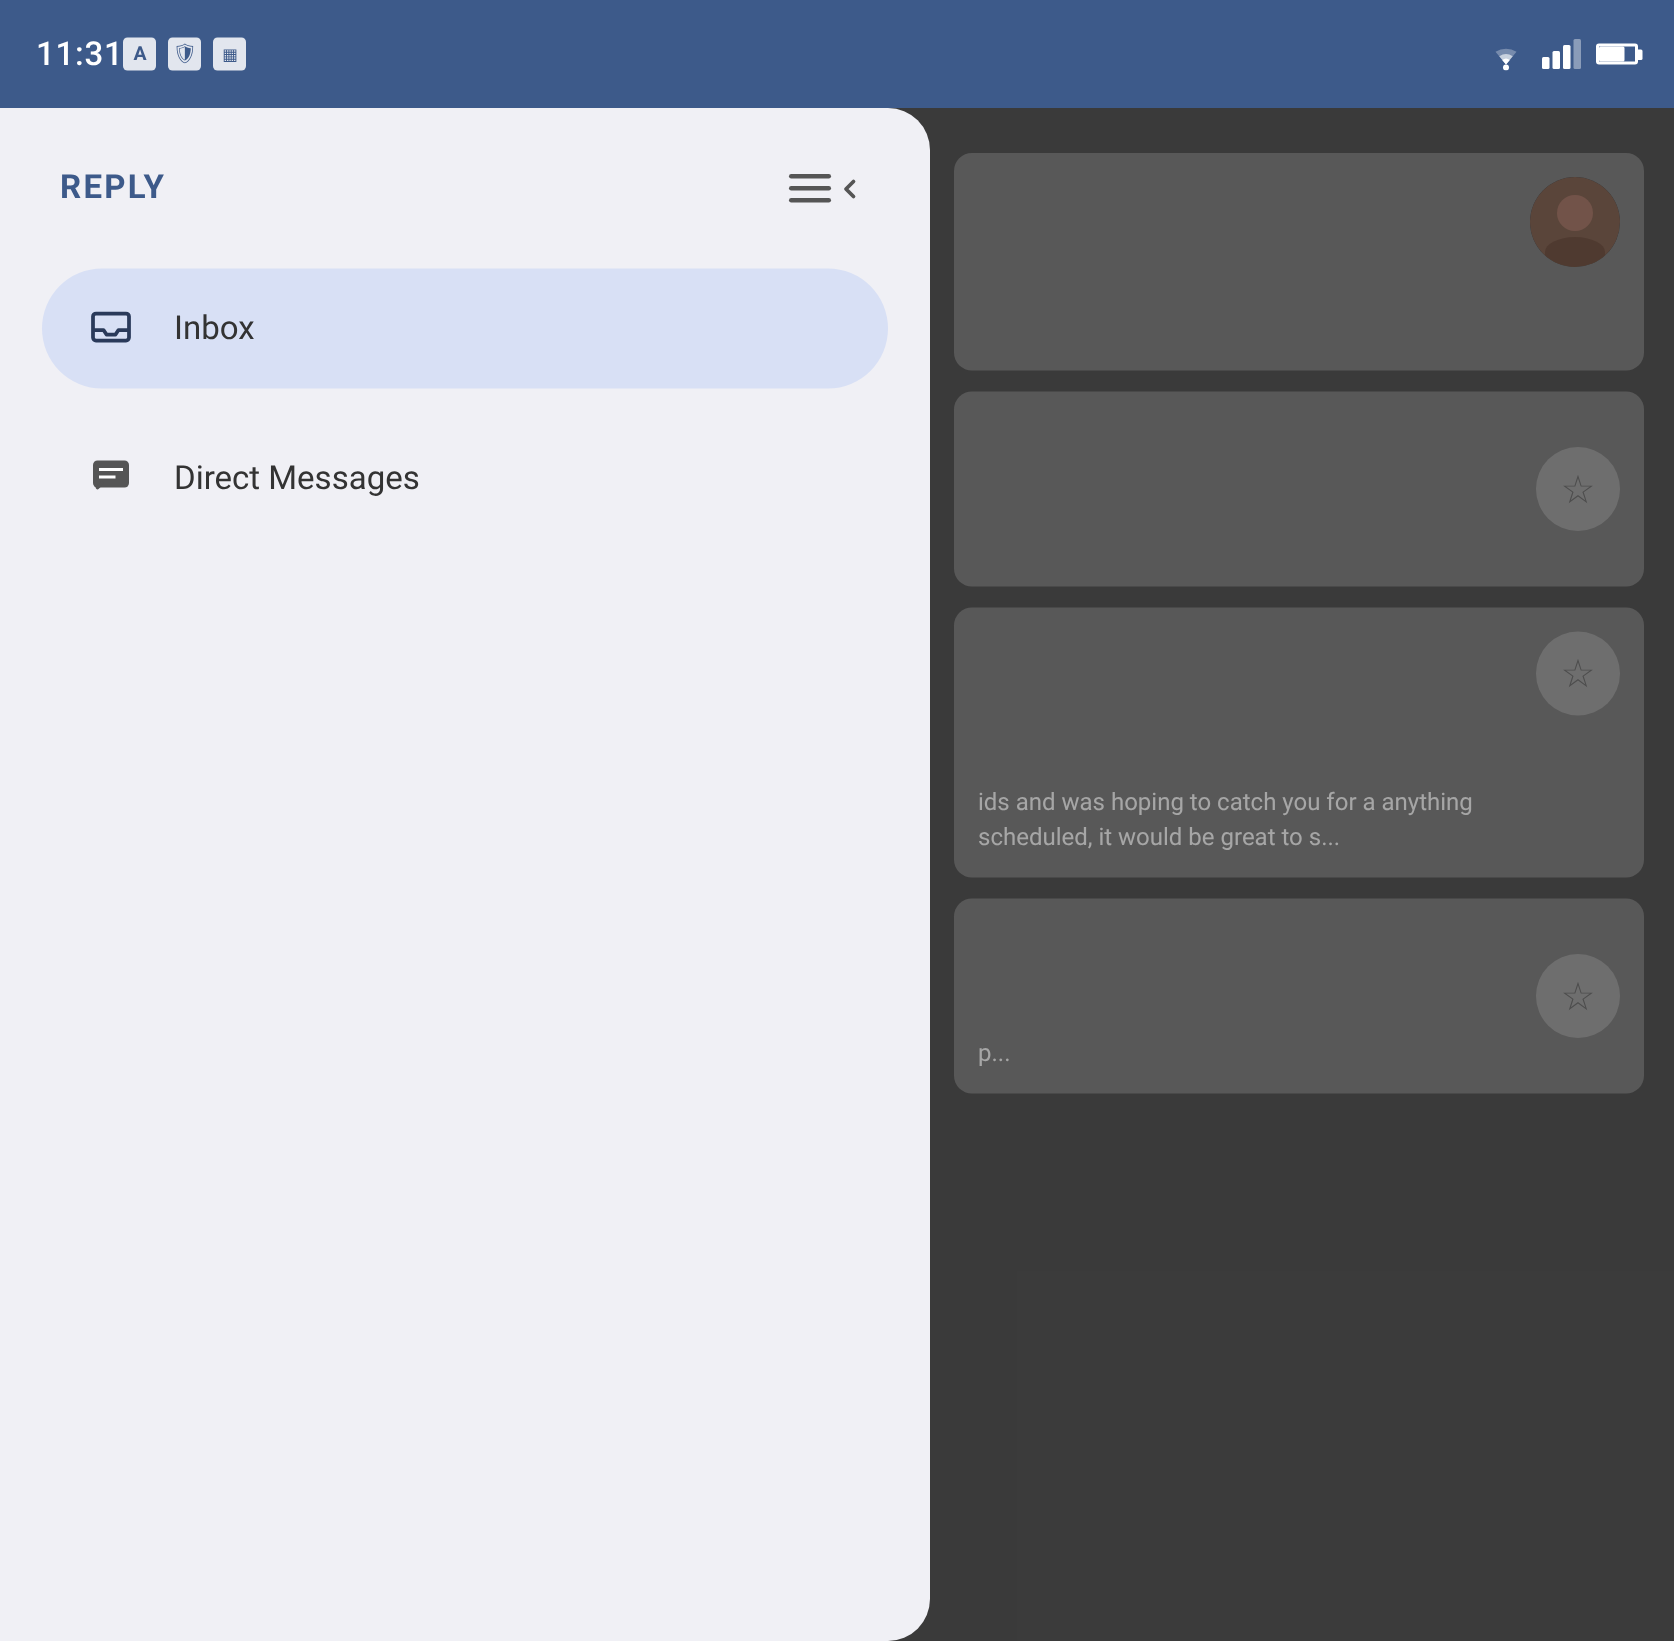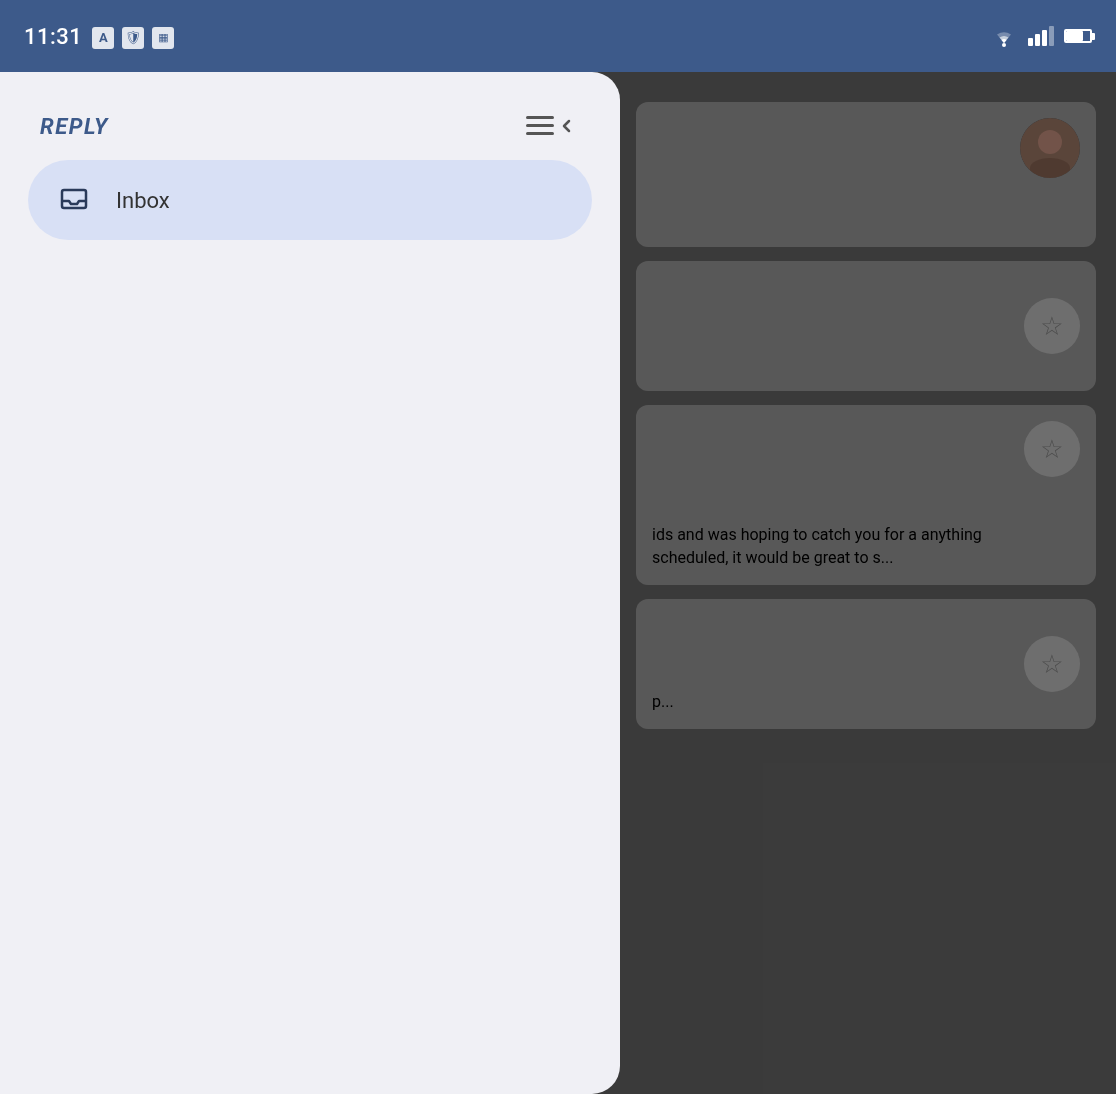--- a/index.html
+++ b/index.html
@@ -20,22 +20,21 @@
       background: #3d5a8a;
       display: flex;
       align-items: center;
       justify-content: space-between;
       padding: 0 24px;
       position: relative;
       z-index: 10;
     }
     .status-bar-left {
       display: flex;
-      align-items: flex-end;
-      gap: 10px;
+      align-items: center;
     }
     .status-time {
       color: white;
       font-size: 22px;
       font-weight: 500;
       letter-spacing: 0.5px;
     }
     .status-icons {
       display: flex;
       align-items: center;
@@ -200,21 +199,21 @@
     .star-symbol {
       color: #777;
       font-size: 26px;
     }
 
     .bg-card-text {
       position: absolute;
       bottom: 16px;
       left: 16px;
       right: 80px;
-      color: #000000;
+      color: #ffffff;
       font-size: 16px;
       line-height: 1.4;
     }
 
     
     .scrim {
       position: absolute;
       left: 0;
       top: 0;
       width: 100%;
@@ -233,25 +232,24 @@
       background: #f0f0f5;
       border-radius: 0 28px 28px 0;
       z-index: 20;
       padding: 40px 28px;
       display: flex;
       flex-direction: column;
     }
 
     .drawer-header {
       display: flex;
-      align-items: flex-end;
+      align-items: center;
       justify-content: space-between;
-      margin-bottom: 21px;
+      margin-bottom: 40px;
       padding: 0 12px;
-      font-style: italic;
     }
 
     .drawer-title {
       color: #3d5a8a;
       font-size: 22px;
       font-weight: 700;
       letter-spacing: 1.5px;
     }
 
     .close-menu-btn {
@@ -438,18 +436,29 @@
         <div class="nav-item-icon">
           <svg class="icon-svg" viewBox="0 0 30 30" fill="none">
             <rect x="3" y="5" width="24" height="18" rx="2" stroke="#2a3a5a" stroke-width="2.5" fill="none"></rect>
             <path d="M3 16h7l2 3h6l2-3h7" stroke="#2a3a5a" stroke-width="2.5" fill="none" stroke-linejoin="round"></path>
           </svg>
         </div>
         <span class="nav-item-label">Inbox</span>
       </li>
 
 
+      <li class="nav-item">
+        <div class="nav-item-icon">
+          <svg class="icon-svg" viewBox="0 0 30 30" fill="none">
+            <rect x="3" y="3" width="24" height="18" rx="3" fill="#555"></rect>
+            <line x1="7" y1="9" x2="23" y2="9" stroke="white" stroke-width="2"></line>
+            <line x1="7" y1="14" x2="18" y2="14" stroke="white" stroke-width="2"></line>
+            <path d="M6 21l3-3" stroke="#555" stroke-width="2.5" stroke-linecap="round"></path>
+          </svg>
+        </div>
+        <span class="nav-item-label">Direct Messages</span>
+      </li>
 
 
     </ul>
   </div>
 
 </div>
 
 </body></html>

